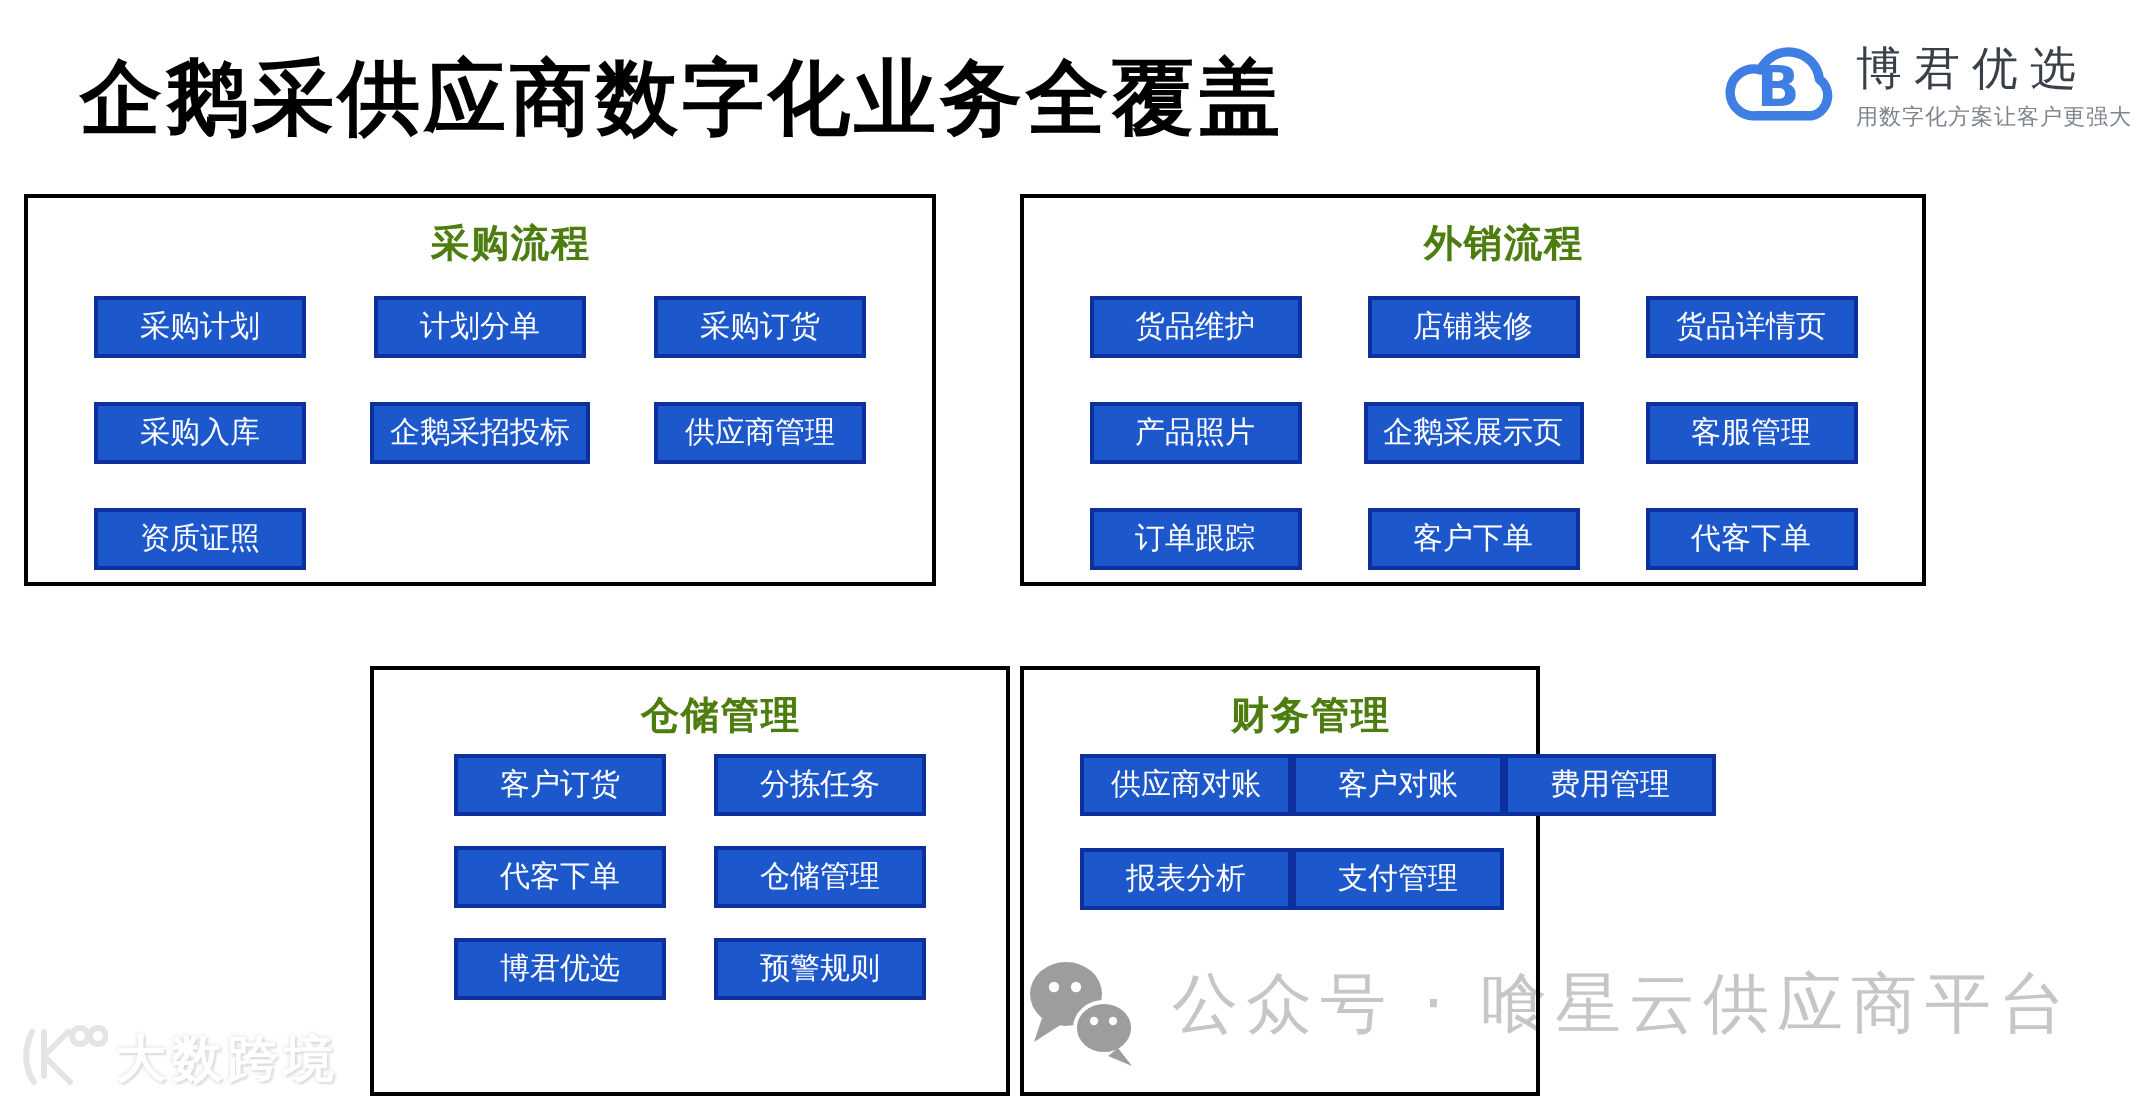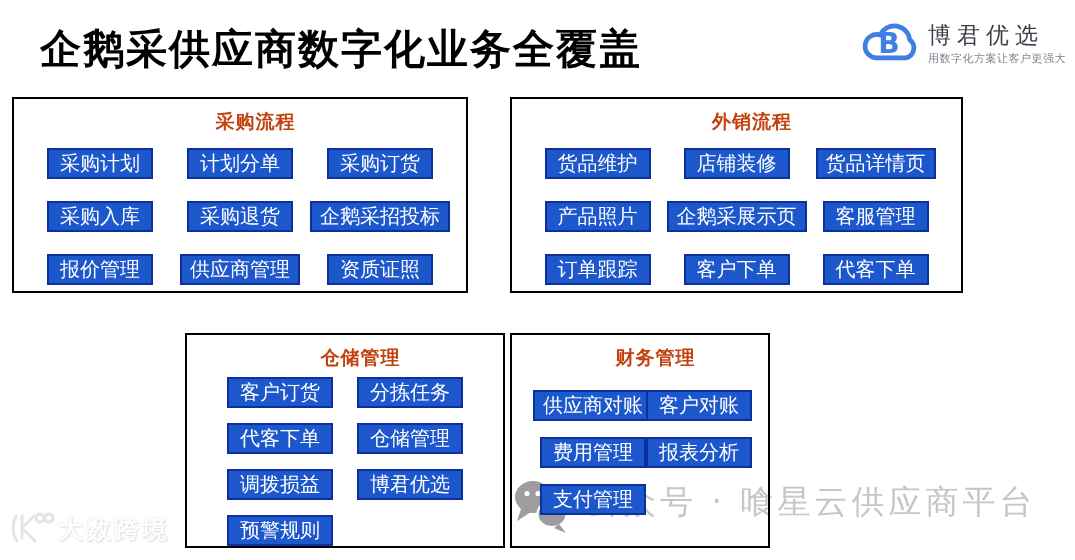--- a/index.html
+++ b/index.html
@@ -22,33 +22,33 @@
   .wm-wechat-text { margin-left:14px; margin-top:4px; font-size:33px; color:#c6c6c6;
                     letter-spacing:4px; white-space:nowrap; }
   .wm-dashu { position:absolute; left:8px; top:508px; display:flex; align-items:center;
               opacity:0.55;justify-content:center; }
   .wm-dashu-icon { width:46px; height:38px; }
   .wm-dashu-text { font-size:25px; font-weight:bold; color:#ffffff; letter-spacing:3px;
                    text-shadow:0 0 2px #b9b9b9, 1px 1px 1px #c9c9c9; margin-left:4px; }
 
   
   .panel { position:absolute; border:2px solid #000; background:transparent; }
-  .panel-title { text-align:center; font-size:19px; font-weight:bold; color:#c2410c;
+  .panel-title { text-align:center; font-size:19px; font-weight:bold; color:#4d7c0f;
                  letter-spacing:1px; margin-top:10px;margin-left:31px; }
   .grid { display:grid; justify-items:center; align-items:center; }
   .panel-procurement { left:12px;  top:97px;  width:456px; height:196px; }
   .panel-export      { left:510px; top:97px;  width:453px; height:196px; }
   .panel-warehouse   { left:185px; top:333px; width:320px; height:215px; }
   .panel-finance     { left:510px; top:333px; width:260px; height:215px; }
   .panel-procurement .grid, .panel-export .grid
       { grid-template-columns:repeat(3,1fr); row-gap:22px; margin:13px 16px 0; }
   .panel-warehouse .grid { grid-template-columns:repeat(2,1fr); row-gap:15px; margin:6px 28px 0; }
-  .panel-finance   .grid { grid-template-columns:repeat(2,1fr); row-gap:16px; margin:19px 28px 0; }
+  .panel-finance   .grid { grid-template-columns:repeat(3,1fr); row-gap:16px; margin:6px 28px 0; }
 
-  .mod { background:#1d57cc; border:2px solid #0e2f9e; color:#fff; font-size:20px;
+  .mod { background:#1d57cc; border:2px solid #0e2f9e; color:#fff; font-size:15px;
          min-width:106px; height:31px; line-height:26px; text-align:center; padding:0 8px;
          white-space:nowrap; }
 </style>
 </head>
 <body>
 
 <div class="stage">
 
   <div class="page-title">企鹅采供应商数字化业务全覆盖</div>
 
@@ -99,23 +99,21 @@
     <span class="wm-dashu-text">大数跨境</span>
   </div>
 
   <div class="panel panel-procurement">
     <div class="panel-title">采购流程</div>
     <div class="grid">
       <div class="mod">采购计划</div>
       <div class="mod">计划分单</div>
       <div class="mod">采购订货</div>
       <div class="mod">采购入库</div>
-      <div class="mod">采购退货</div>
       <div class="mod">企鹅采招投标</div>
-      <div class="mod">报价管理</div>
       <div class="mod">供应商管理</div>
       <div class="mod">资质证照</div>
     </div>
   </div>
 
   <div class="panel panel-export">
     <div class="panel-title">外销流程</div>
     <div class="grid">
       <div class="mod">货品维护</div>
       <div class="mod">店铺装修</div>
@@ -129,21 +127,20 @@
     </div>
   </div>
 
   <div class="panel panel-warehouse">
     <div class="panel-title">仓储管理</div>
     <div class="grid">
       <div class="mod">客户订货</div>
       <div class="mod">分拣任务</div>
       <div class="mod">代客下单</div>
       <div class="mod">仓储管理</div>
-      <div class="mod">调拨损益</div>
       <div class="mod">博君优选</div>
       <div class="mod">预警规则</div>
     </div>
   </div>
 
   <div class="panel panel-finance">
     <div class="panel-title">财务管理</div>
     <div class="grid">
       <div class="mod">供应商对账</div>
       <div class="mod">客户对账</div>

